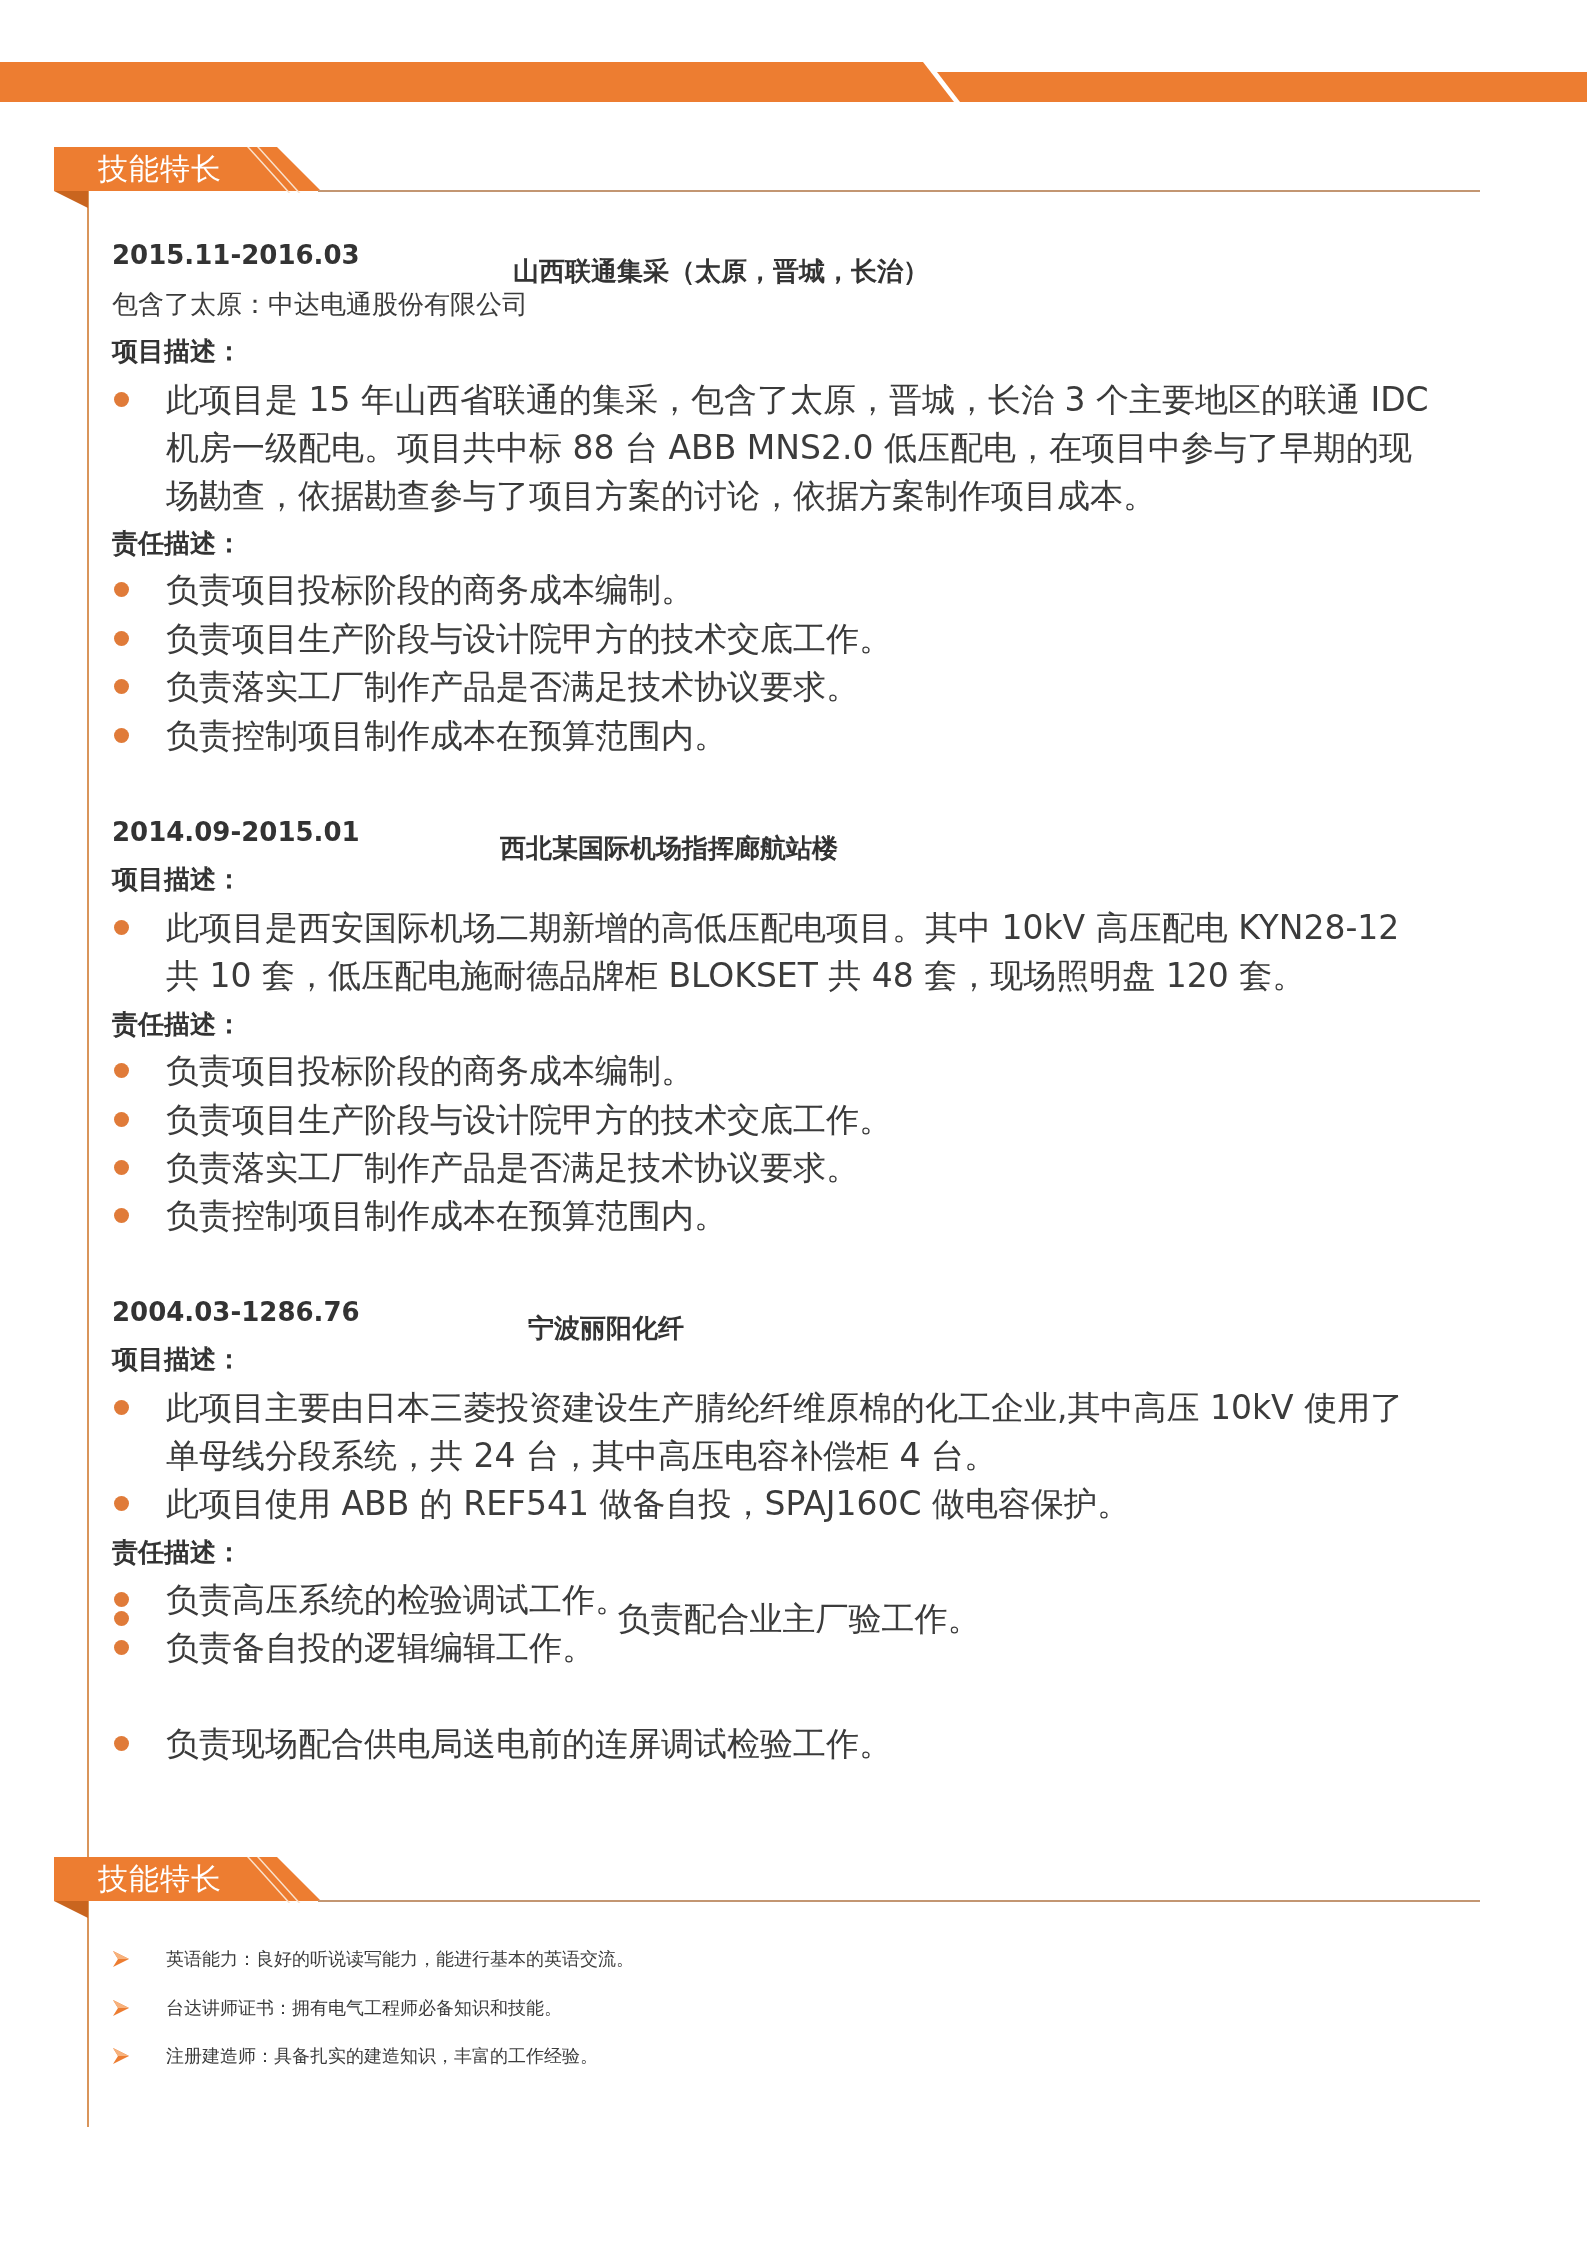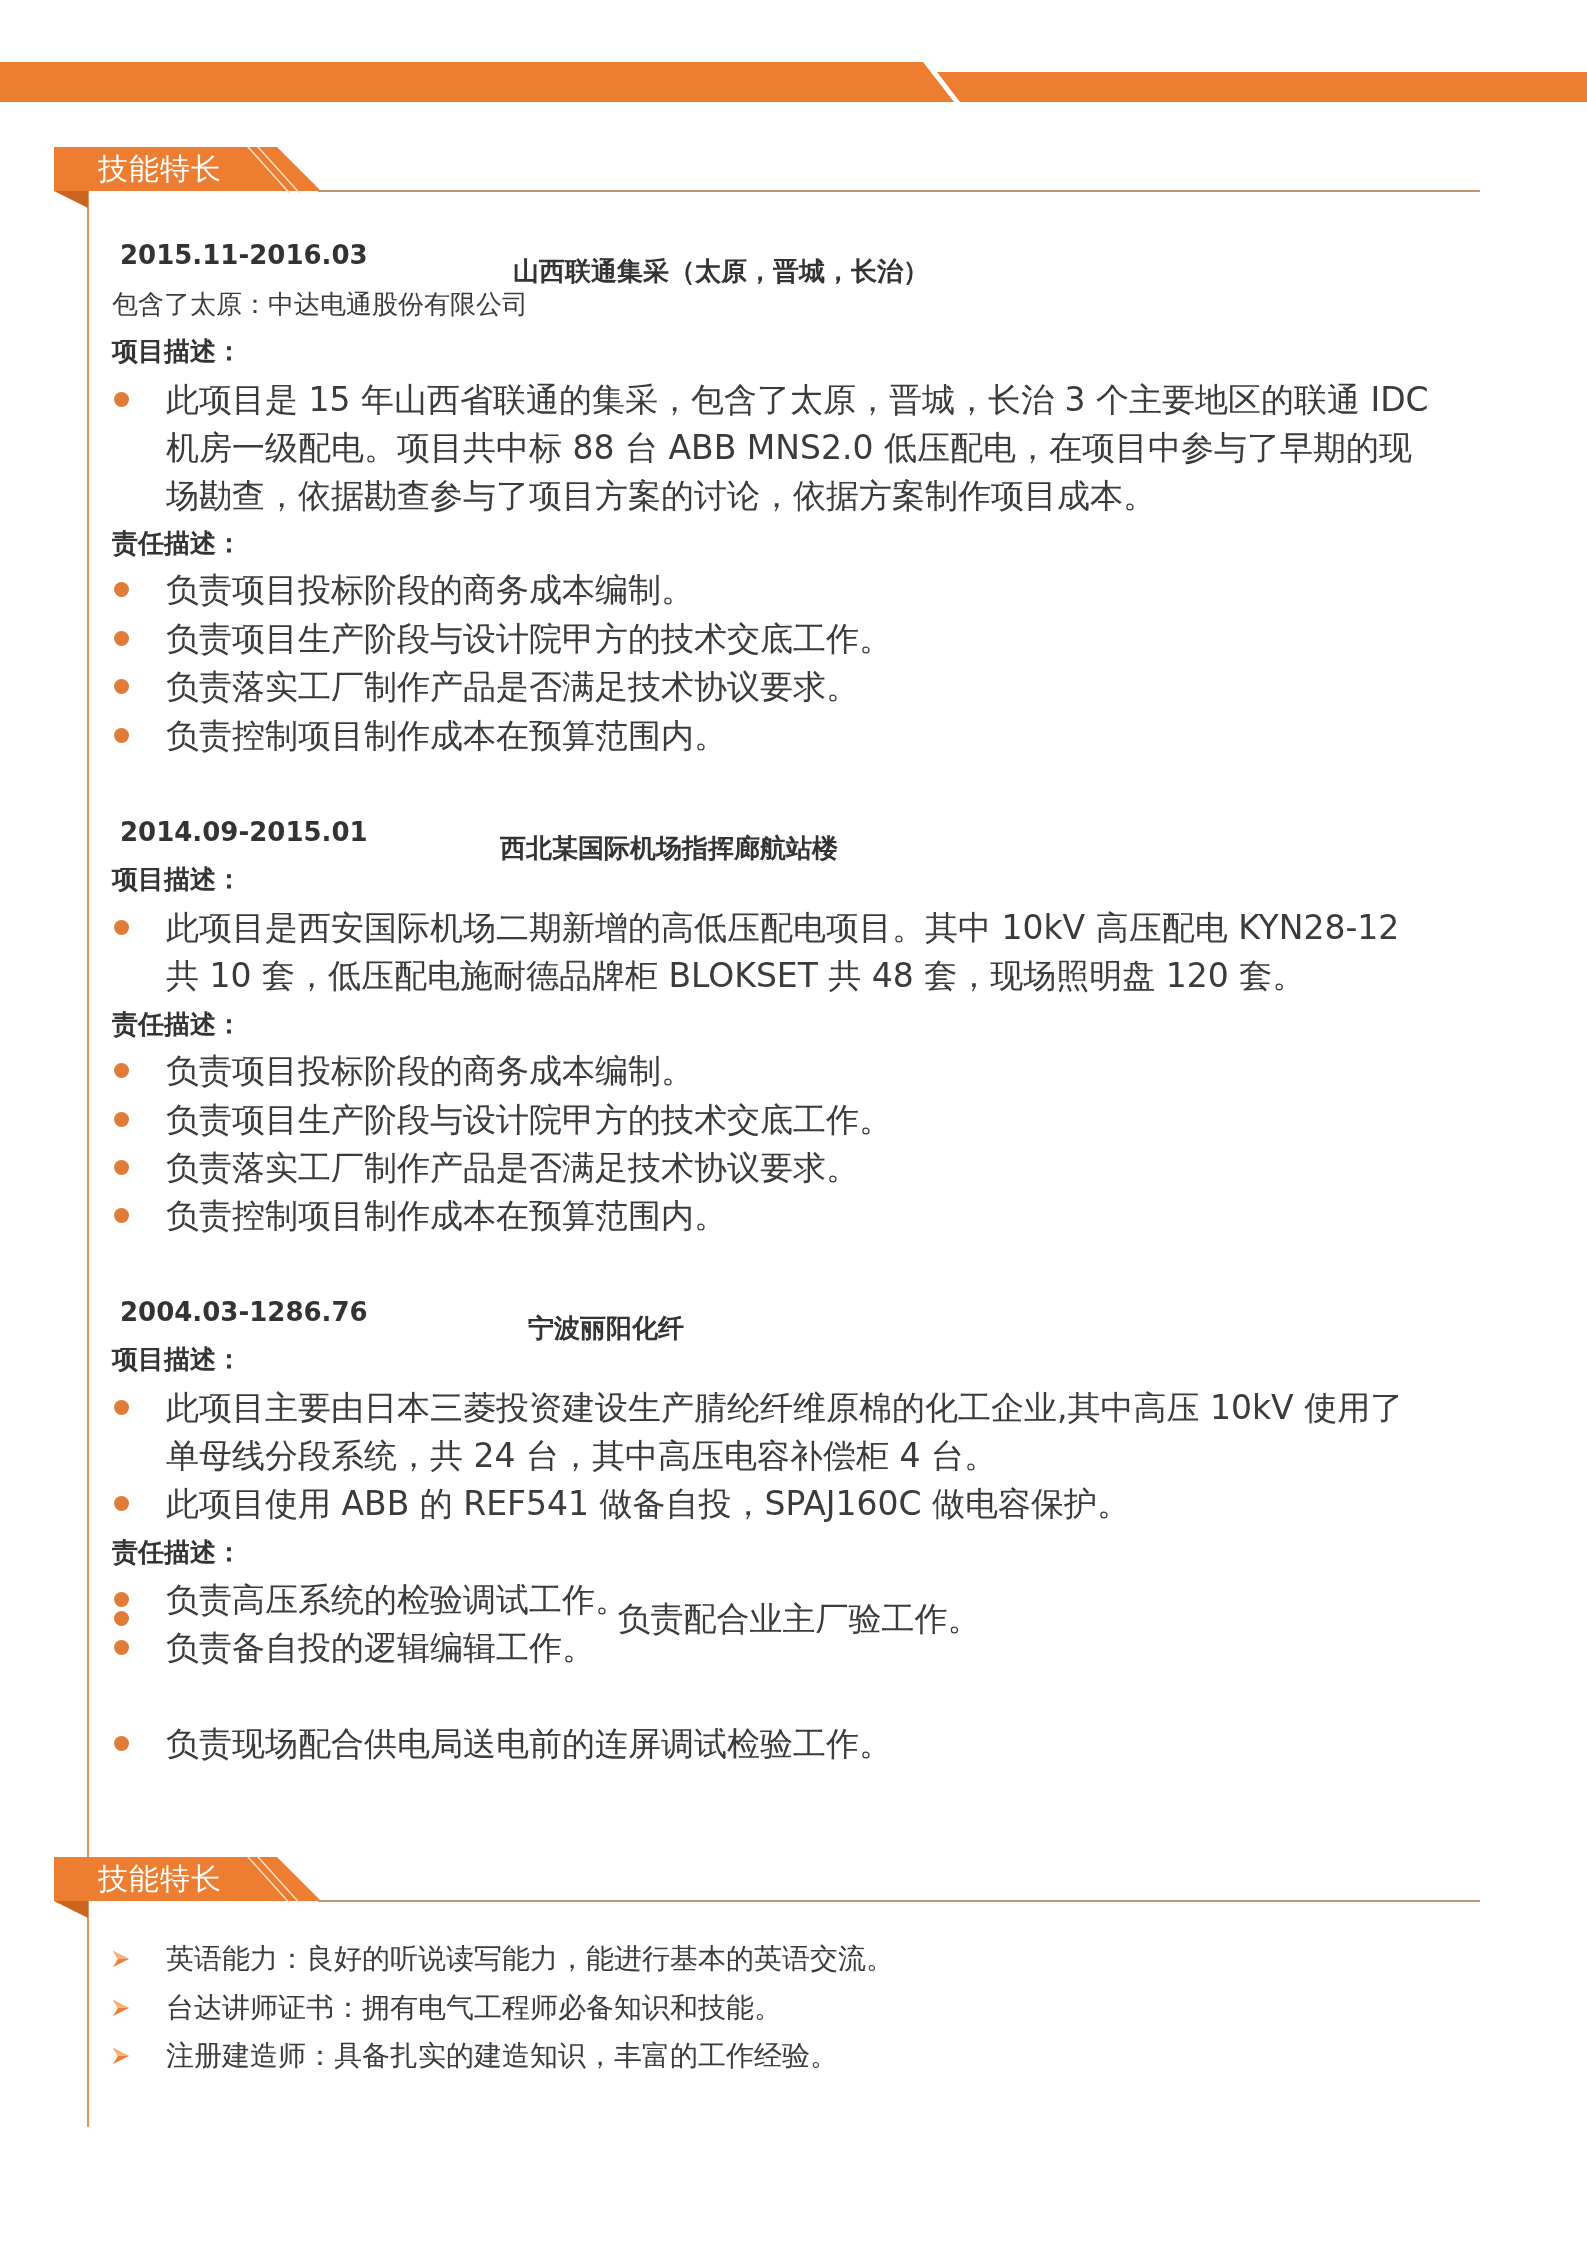--- a/index.html
+++ b/index.html
@@ -41,32 +41,32 @@
       position: absolute; left: 44px; top: 4px; font-size: 30px; color: #ffffff;
       line-height: 36px; letter-spacing: 1px;
     }
     .hline {
       position: absolute; left: 318px; height: 2px; width: 1162px; background: #c39672;
     }
     .row {
       position: absolute; left: 112px; font-size: 26px; line-height: 32px; white-space: nowrap;
     }
     .bold { font-weight: bold; color: #333333; }
-    .date { position: absolute; left: 120px; font-size: 26px; font-weight: bold; color: #333; line-height: 32px; }
+    .date { position: absolute; left: 112px; font-size: 26px; font-weight: bold; color: #333; line-height: 32px; }
     .ptitle { position: absolute; font-size: 26px; font-weight: bold; color: #333; line-height: 32px; white-space: nowrap; margin-top: 16px; }
     .bullet-item {
       position: absolute; left: 112px; width: 1320px; font-size: 33px; line-height: 48px;
     }
     .bullet-item .dot {
       position: absolute; left: 2px; top: 16px; width: 15px; height: 15px; border-radius: 50%;
       background: #e07b39;
     }
     .bullet-item .txt { display: block; margin-left: 54px; }
     .arrow-item {
-      position: absolute; left: 112px; width: 1320px; font-size: 28px; line-height: 48px; white-space: nowrap;
+      position: absolute; left: 112px; width: 1320px; font-size: 18px; line-height: 48px; white-space: nowrap;
     }
     .arrow-item .arrow {
       position: absolute; left: 0; top: 15px; width: 18px; height: 18px;
     }
     .arrow-item .txt { display: block; margin-left: 54px; }
   </style>
 </head>
 <body>
 
 <div class="banner-left"></div>

